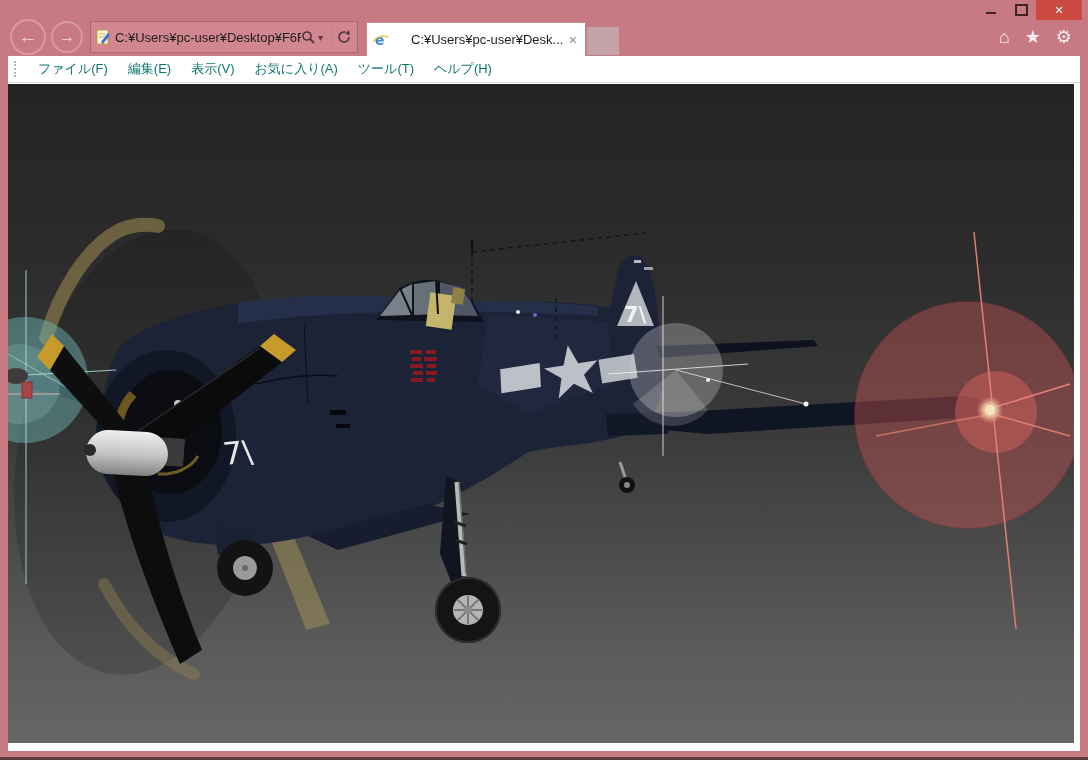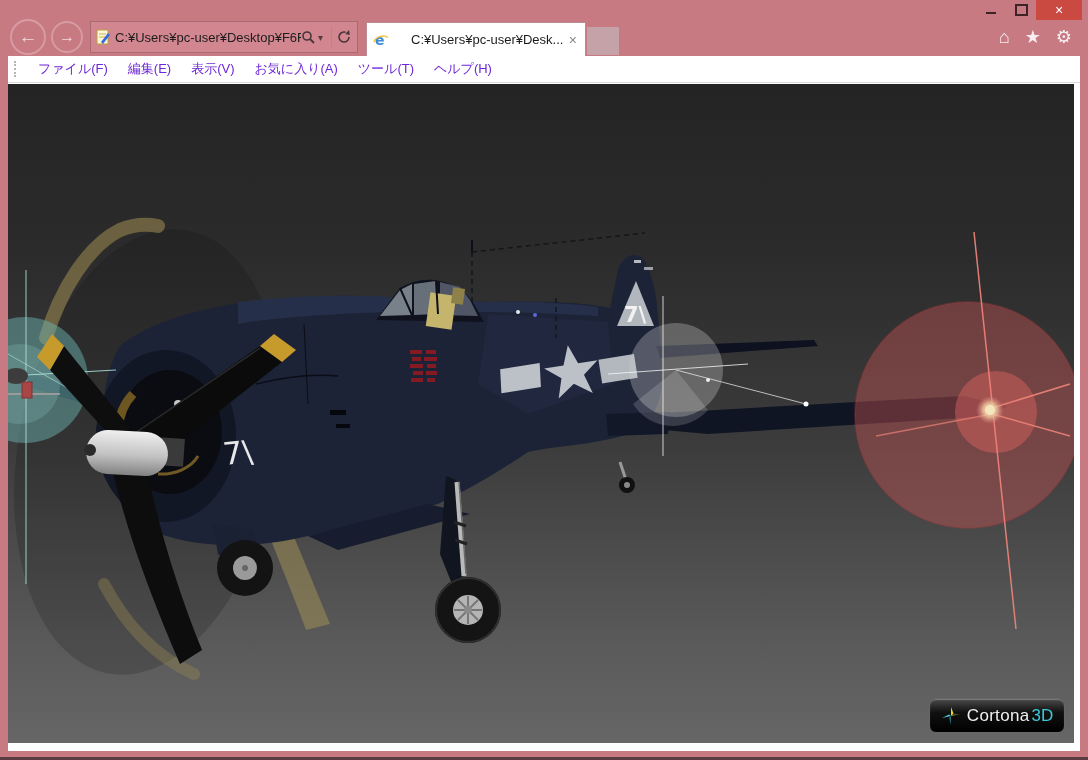--- a/index.html
+++ b/index.html
@@ -31,21 +31,21 @@
   .tab{margin-left:8px;width:206px;height:33px;background:#fff;align-self:flex-end;
     display:flex;align-items:center;padding:0 6px;border:1px solid #b98c93;border-bottom:none;flex:none;}
   .tab .tabtitle{flex:1;font-size:13px;color:#1c1c1c;white-space:nowrap;overflow:hidden;margin-left:22px;}
   .tab .tabclose{color:#8a8a8a;font-size:14px;padding:0 2px;}
   .newtab{width:32px;height:28px;background:#c4a2a7;align-self:flex-end;margin-left:1px;margin-bottom:1px;flex:none;}
   .cmd-icons{margin-left:auto;display:flex;gap:15px;color:#f6eef0;font-size:18px;padding-right:8px;}
   .cmd-icons span{line-height:1;}
 
   
   .menubar{position:absolute;top:56px;left:8px;right:8px;height:26px;background:#fff;
-    border-bottom:1px solid #d9d9d9;display:flex;align-items:center;font-size:13px;color:#6d28d9;}
+    border-bottom:1px solid #d9d9d9;display:flex;align-items:center;font-size:13px;color:#0f766e;}
   .grip{width:4px;height:16px;border-left:2px dotted #b5b5b5;margin:0 8px 0 6px;}
   .menubar .mitem{padding:0 10px;}
 
   
   .content{position:absolute;top:83px;left:8px;right:8px;bottom:9px;background:#fff;}
   .canvas3d{position:absolute;top:1px;left:0;width:1066px;height:659px;
     background:linear-gradient(180deg,#242424 0%,#2b2b2b 25%,#3c3c3c 55%,#5a5a5a 85%,#666666 100%);}
   .canvas3d svg.scene{position:absolute;top:0;left:0;}
 
   
@@ -296,25 +296,15 @@
           <circle cx="982" cy="326" r="5" fill="#f4e7bd"></circle>
         </g>
 
         <g stroke="#14161c" stroke-width="1.5" stroke-dasharray="5 4" fill="none">
           <line x1="464" y1="168" x2="637" y2="149"></line>
           <line x1="464" y1="168" x2="464" y2="222"></line>
           <line x1="548" y1="214" x2="548" y2="254"></line>
         </g>
       </svg>
 
-      <div class="cortona-logo">
-        <svg width="20" height="20" viewBox="0 0 20 20">
-          <path d="M10 1 L12.5 7.5 L10 10 Z" fill="#e8d832"></path>
-          <path d="M1 12 L8 8.5 L10 10 Z" fill="#49c8d8"></path>
-          <path d="M10 19 L8 11.5 L10 10 Z" fill="#2a6a70"></path>
-          <path d="M19 8 L11.5 8.8 L10 10 Z" fill="#9ab52e"></path>
-        </svg>
-        <span class="ltext">Cortona</span>
-        <span class="laccent">3D</span>
-      </div>
     </div>
   </div>
 </div>
 
 </body></html>

